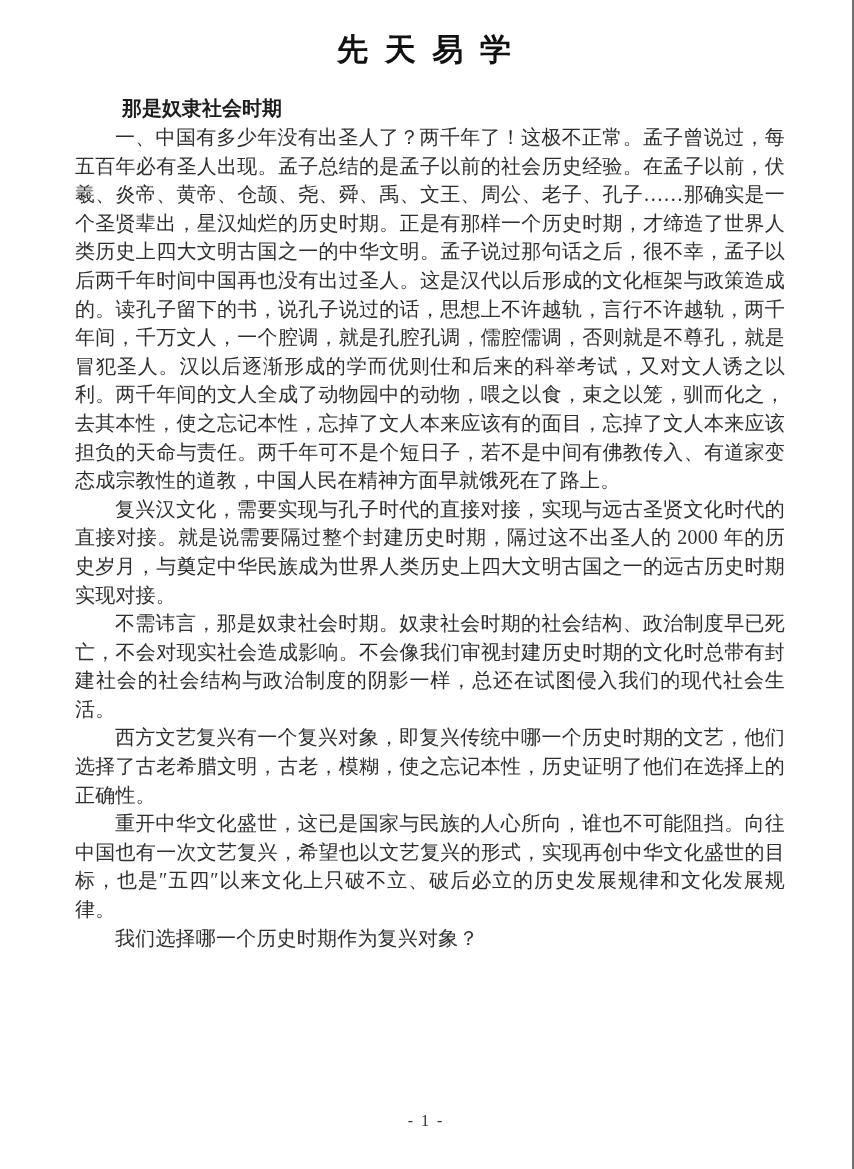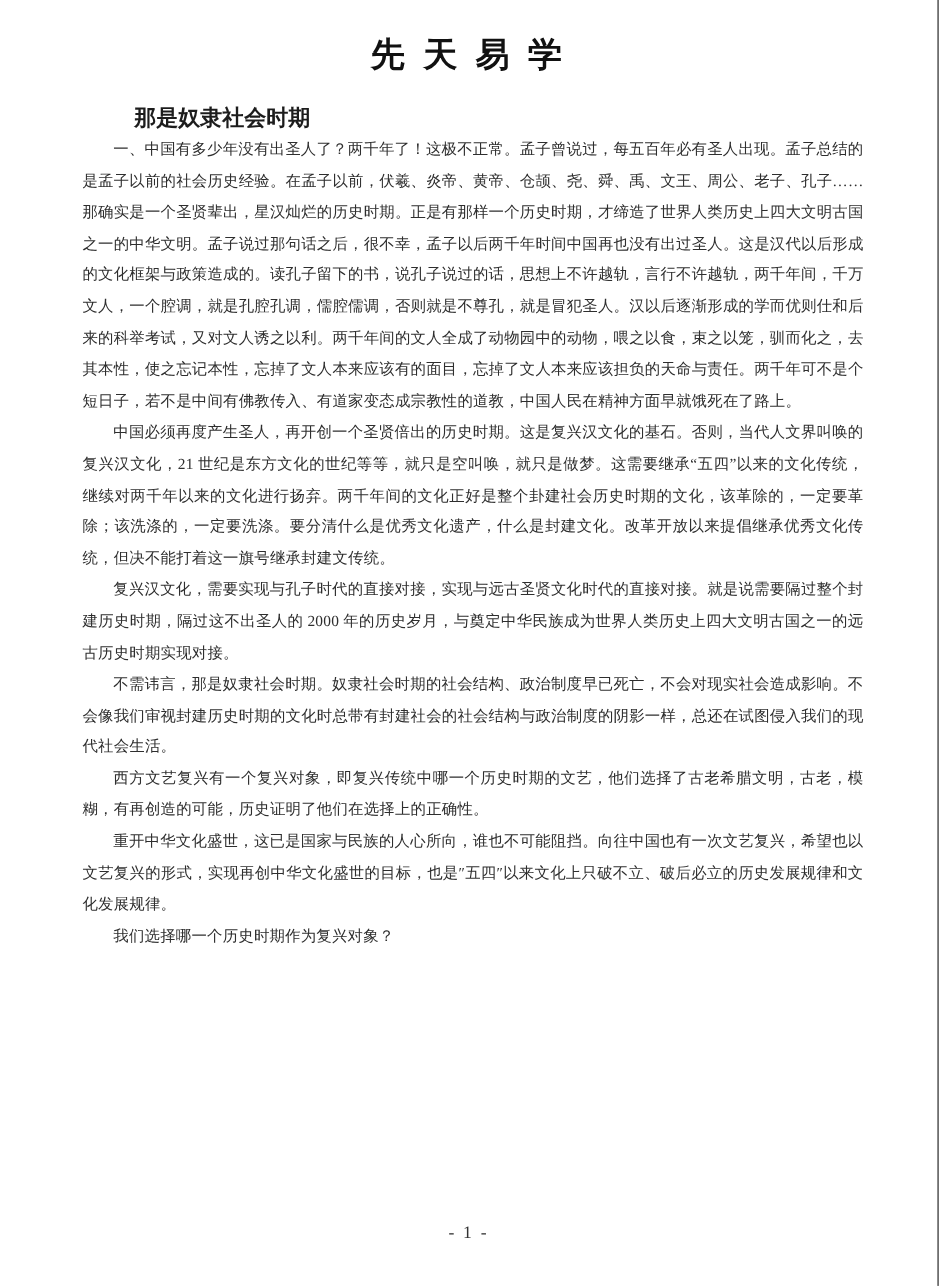--- a/index.html
+++ b/index.html
@@ -37,21 +37,21 @@
     margin: 0;
     margin-top: 24px;
     padding-left: 47px;
     font-size: 20px;
     font-weight: bold;
     color: #1c1c1c;
     line-height: 29px;
   }
   .body-text p {
     margin: 0;
-    font-size: 14px;
+    font-size: 20px;
     line-height: 28.6px;
     text-align: justify;
     text-justify: inter-ideograph;
     text-indent: 2em;
     color: #2e2e2e;
     letter-spacing: 0.2px;
   }
   .page-footer {
     position: absolute;
     left: 0;
@@ -69,24 +69,23 @@
 <div class="page">
 
   <h1 class="doc-title">先 天 易 学</h1>
 
   <div class="content">
 
     <h2 class="section-heading">那是奴隶社会时期</h2>
 
     <div class="body-text">
       <p>一、中国有多少年没有出圣人了？两千年了！这极不正常。孟子曾说过，每五百年必有圣人出现。孟子总结的是孟子以前的社会历史经验。在孟子以前，伏羲、炎帝、黄帝、仓颉、尧、舜、禹、文王、周公、老子、孔子……那确实是一个圣贤辈出，星汉灿烂的历史时期。正是有那样一个历史时期，才缔造了世界人类历史上四大文明古国之一的中华文明。孟子说过那句话之后，很不幸，孟子以后两千年时间中国再也没有出过圣人。这是汉代以后形成的文化框架与政策造成的。读孔子留下的书，说孔子说过的话，思想上不许越轨，言行不许越轨，两千年间，千万文人，一个腔调，就是孔腔孔调，儒腔儒调，否则就是不尊孔，就是冒犯圣人。汉以后逐渐形成的学而优则仕和后来的科举考试，又对文人诱之以利。两千年间的文人全成了动物园中的动物，喂之以食，束之以笼，驯而化之，去其本性，使之忘记本性，忘掉了文人本来应该有的面目，忘掉了文人本来应该担负的天命与责任。两千年可不是个短日子，若不是中间有佛教传入、有道家变态成宗教性的道教，中国人民在精神方面早就饿死在了路上。</p>
-      <p>中国必须再度产生圣人，再开创一个圣贤倍出的历史时期。这是复兴汉文化的基石。否则，当代人文界叫唤的复兴汉文化，21 世纪是东方文化的世纪等等，就只是空叫唤，就只是做梦。这需要继承“五四”以来的文化传统，继续对两千年以来的文化进行扬弃。两千年间的文化正好是整个卦建社会历史时期的文化，该革除的，一定要革除；该洗涤的，一定要洗涤。要分清什么是优秀文化遗产，什么是封建文化。改革开放以来提倡继承优秀文化传统，但决不能打着这一旗号继承封建文传统。</p>
       <p>复兴汉文化，需要实现与孔子时代的直接对接，实现与远古圣贤文化时代的直接对接。就是说需要隔过整个封建历史时期，隔过这不出圣人的 2000 年的历史岁月，与奠定中华民族成为世界人类历史上四大文明古国之一的远古历史时期实现对接。</p>
       <p>不需讳言，那是奴隶社会时期。奴隶社会时期的社会结构、政治制度早已死亡，不会对现实社会造成影响。不会像我们审视封建历史时期的文化时总带有封建社会的社会结构与政治制度的阴影一样，总还在试图侵入我们的现代社会生活。</p>
-      <p>西方文艺复兴有一个复兴对象，即复兴传统中哪一个历史时期的文艺，他们选择了古老希腊文明，古老，模糊，有再创造的可能，历史证明了他们在选择上的正确性。</p>
+      <p>西方文艺复兴有一个复兴对象，即复兴传统中哪一个历史时期的文艺，他们选择了古老希腊文明，古老，模糊，使之忘记本性，历史证明了他们在选择上的正确性。</p>
       <p>重开中华文化盛世，这已是国家与民族的人心所向，谁也不可能阻挡。向往中国也有一次文艺复兴，希望也以文艺复兴的形式，实现再创中华文化盛世的目标，也是″五四″以来文化上只破不立、破后必立的历史发展规律和文化发展规律。</p>
       <p>我们选择哪一个历史时期作为复兴对象？</p>
     </div>
 
   </div>
 
   <div class="page-footer">- 1 -</div>
 
 </div>
 

